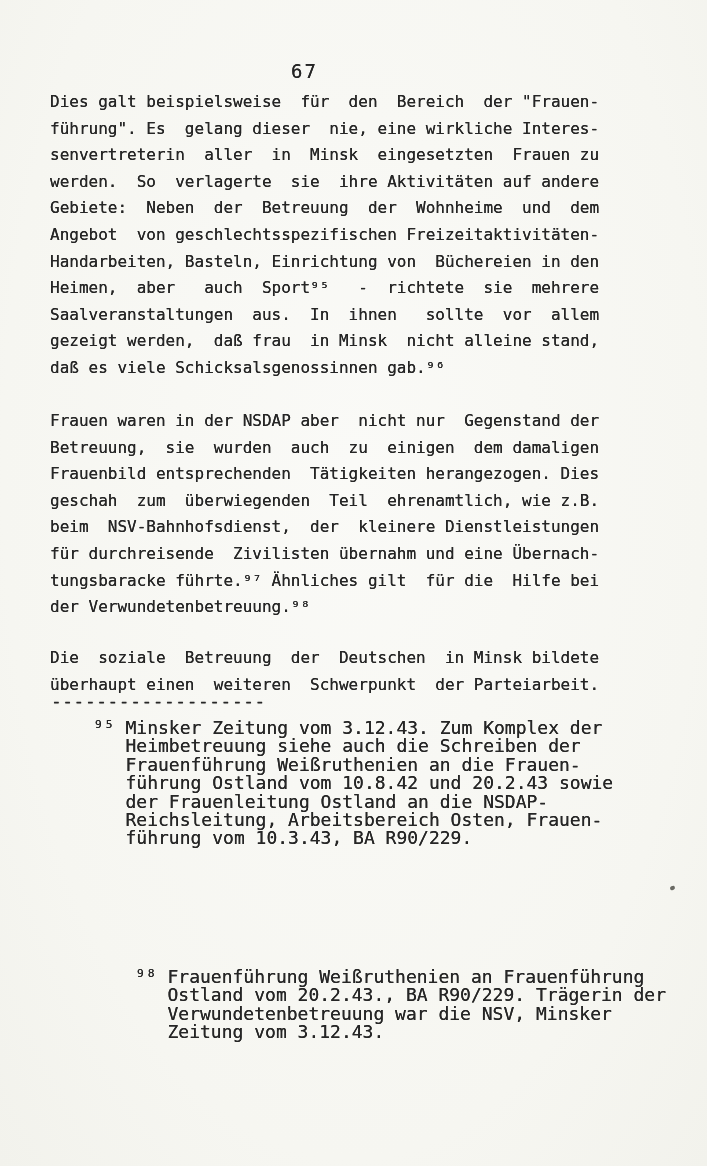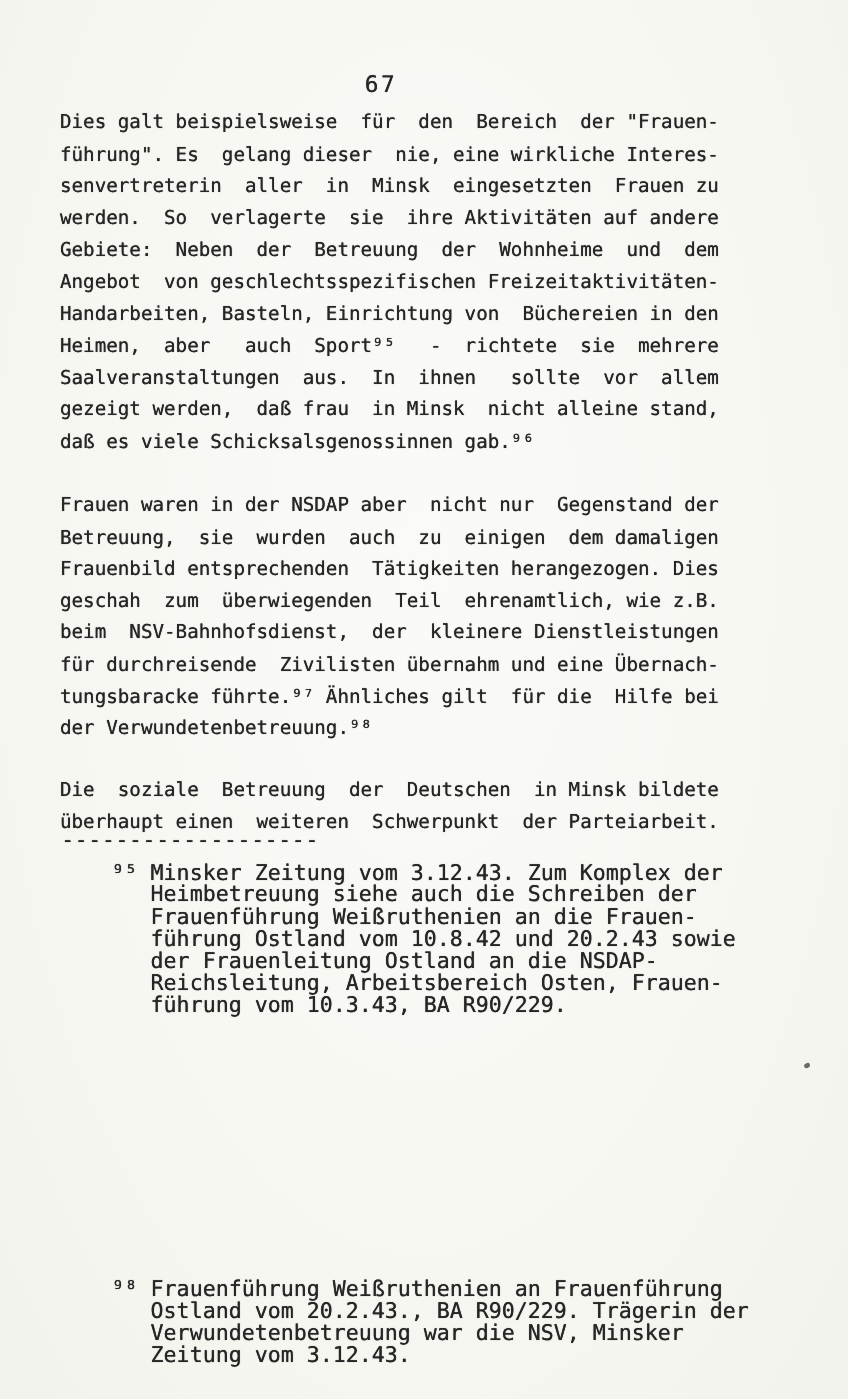--- a/index.html
+++ b/index.html
@@ -9,21 +9,21 @@
     height: 1166px;
     background: #f8f8f4;
     background-image: radial-gradient(ellipse at 50% 40%, #fafaf7 0%, #f6f6f1 70%, #f2f2ec 100%);
     font-family: "DejaVu Sans Mono", "Liberation Mono", monospace;
     color: #262626;
     overflow: hidden;
   }
   .pagenum {
     position: absolute;
     top: 61px;
-    left: 304px;
+    left: 291px;
     font-size: 19px;
     line-height: 20px;
     letter-spacing: 2px;
     text-shadow: 0 0 0.6px currentColor;
   }
   .para {
     position: absolute;
     left: 50px;
     white-space: pre;
     font-size: 16px;
@@ -47,21 +47,21 @@
     position: absolute;
     left: 93px;
     white-space: pre;
     font-size: 18px;
     line-height: 18.4px;
     text-shadow: 0 0 0.6px currentColor;
   }
   .fn95 { top: 719px; }
   .fn96 { top: 866px; }
   .fn97 { top: 974px; }
-  .fn98 { top: 1066px; }
+  .fn98 { top: 968px; margin-left: 42px; }
   .speck {
     position: absolute;
     left: 670px;
     top: 886px;
     width: 5px;
     height: 4px;
     background: #6a6a64;
     border-radius: 60% 40% 55% 50%;
     transform: rotate(-20deg);
   }

